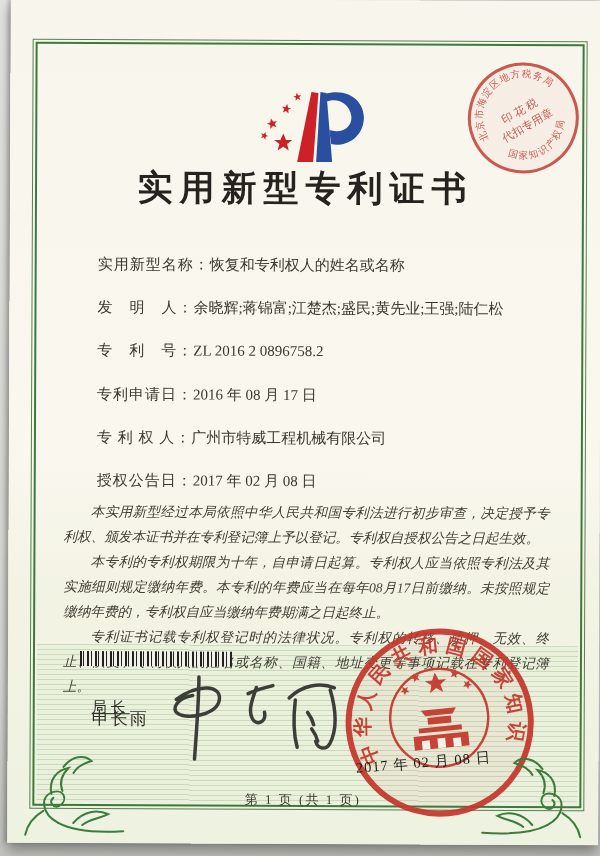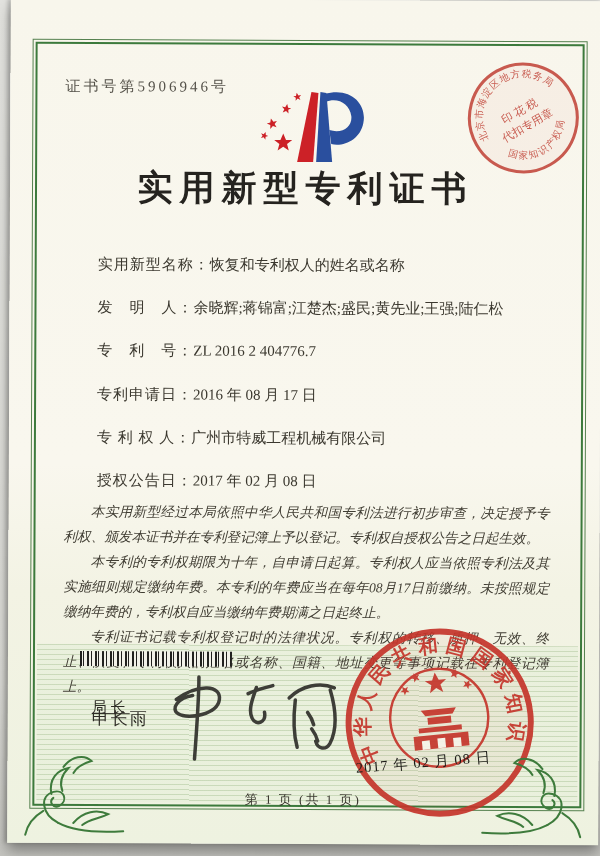--- a/index.html
+++ b/index.html
@@ -84,21 +84,20 @@
 
 <div class="paper">
   <div class="frame">
     <div class="frame-inner">
       <div class="band"></div>
     </div>
   </div>
 
   <div class="content">
 
-    <div class="cert-number">证书号第5906946号</div>
 
     <svg class="logo" viewBox="0 0 112 80">
       <defs>
         <path id="star" d="M0,-10 L2.94,-3.09 L9.51,-3.09 L4.05,1.18 L5.88,8.09 L0,4 L-5.88,8.09 L-4.05,1.18 L-9.51,-3.09 L-2.94,-3.09 Z"></path>
       </defs>
       <g fill="#cc2127">
         <use href="#star" transform="translate(30,57) scale(0.95)"></use>
         <use href="#star" transform="translate(19,38) scale(0.55) rotate(-15)"></use>
         <use href="#star" transform="translate(33,23) scale(0.5) rotate(10)"></use>
         <use href="#star" transform="translate(11,50) scale(0.4) rotate(20)"></use>
@@ -127,21 +126,21 @@
 
     <div class="title">实用新型专利证书</div>
 
     <div class="field f0">
       <span class="lbl">实用新型名称：</span><span>恢复和专利权人的姓名或名称</span>
     </div>
     <div class="field f1">
       <span class="lbl">发　明　人：</span><span>余晓辉;蒋锦富;江楚杰;盛民;黄先业;王强;陆仁松</span>
     </div>
     <div class="field f2">
-      <span class="lbl">专　利　号：</span><span>ZL 2016 2 404776.7</span>
+      <span class="lbl">专　利　号：</span><span>ZL 2016 2 0896758.2</span>
     </div>
     <div class="field f3">
       <span class="lbl">专利申请日：</span><span>2016 年 08 月 17 日</span>
     </div>
     <div class="field f4">
       <span class="lbl">专 利 权 人：</span><span>广州市特威工程机械有限公司</span>
     </div>
     <div class="field f5">
       <span class="lbl">授权公告日：</span><span>2017 年 02 月 08 日</span>
     </div>

